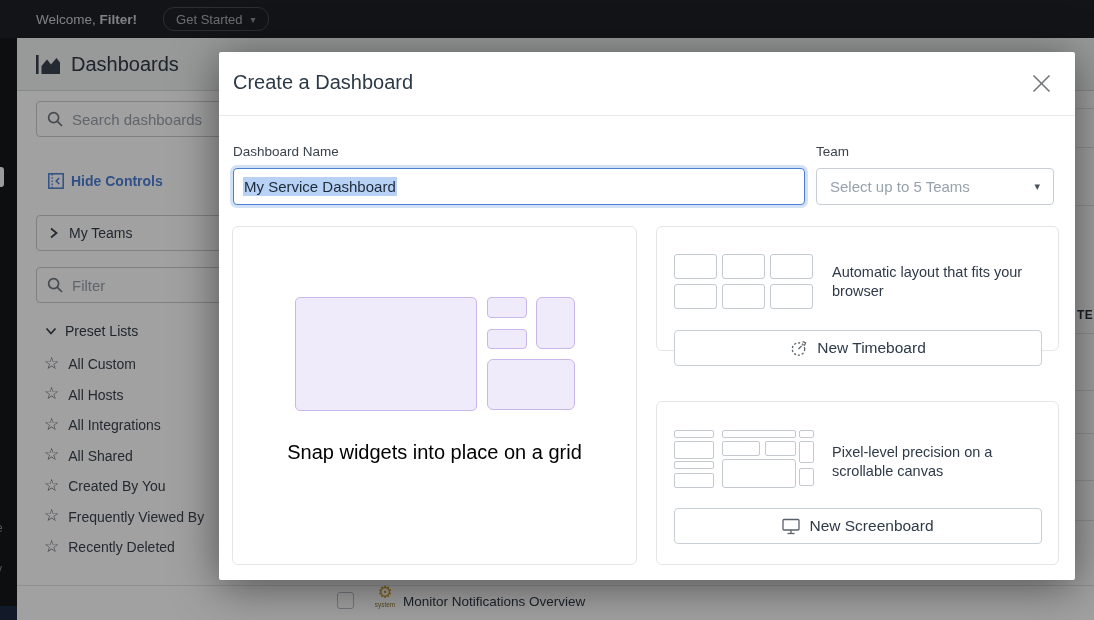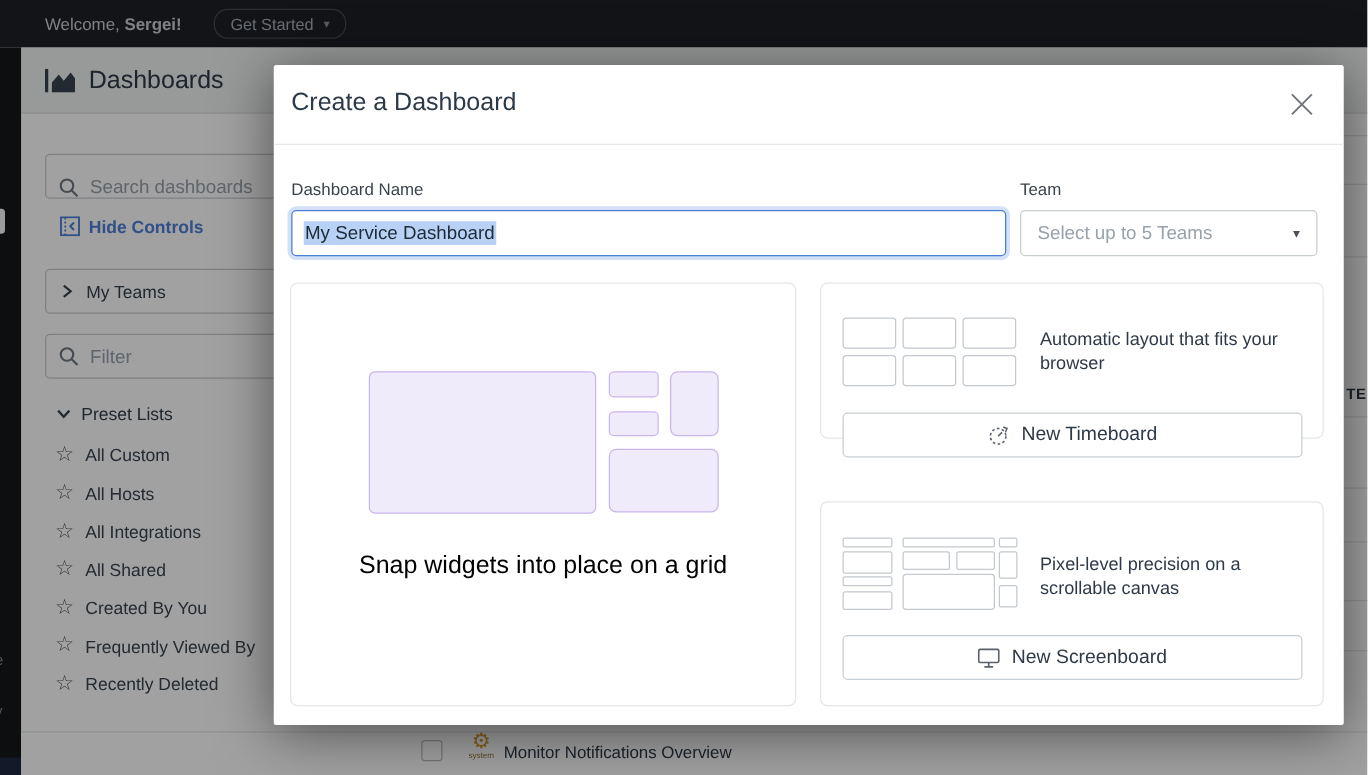--- a/index.html
+++ b/index.html
@@ -28,21 +28,21 @@
   .band-title { display:flex; align-items:center; gap:9px; margin-left:19px; }
   .band-title .txt { font-size:20px; font-weight:500; color:#2e3944;text-align:center; }
 
   
   .content { position:absolute; left:17px; top:91px; width:1077px; height:529px; background:#fff; z-index:1; }
 
   .side { position:absolute; left:19px; top:0; width:196px; }
   .sbox { position:absolute; left:0; width:196px; height:36px; border:1px solid #c6ccd2; border-radius:4px; background:#fff; display:flex; align-items:center; gap:9px; padding:0 10px; }
   .sbox input { border:none; outline:none; flex:1; font-size:15px; color:#39434e; font-family:inherit; background:transparent; min-width:0; }
   .sbox input::placeholder { color:#98a1aa; opacity:1; }
-  .search-box { top:32px;align-items:flex-end; }
+  .search-box { top:10px; }
   .hidec { position:absolute; left:12px; top:82px; display:flex; align-items:center; gap:7px; color:#4c7fd6; font-size:14px; font-weight:600; cursor:pointer; }
   .teams-box { top:124px; cursor:pointer; }
   .teams-box .lbl { font-size:14px; color:#333e49; }
   .filter-box { top:176px; }
   .preset-hdr { position:absolute; left:8px; top:232px; display:flex; align-items:center; gap:7px; font-size:14px; font-weight:400; color:#313c47; cursor:pointer; }
   .preset-list { position:absolute; left:8px; top:258px; width:196px; }
   .pitem { display:flex; align-items:center; gap:9px; height:30.5px; cursor:pointer; }
   .pitem .star { font-size:17px; color:#565d64; line-height:1; position:relative; top:-1px; }
   .pitem .plabel { font-size:14px; color:#39434e; white-space:nowrap; }
 
@@ -116,21 +116,21 @@
 
   svg { display:block; }
 </style>
 </head>
 <body>
 
 <div id="root">
 
   <div class="topbar">
     <div class="welcome">
-      <span>Welcome,</span>&nbsp;<b>Sergei!</b>
+      <span>Welcome,</span>&nbsp;<b>Filter!</b>
     </div>
     <div class="getstarted">
       <span>Get Started</span>
       <span class="caret">▾</span>
     </div>
   </div>
 
   <div class="rail">
     <div class="rail-notch"></div>
     <span class="rail-glyph g1">e</span>

